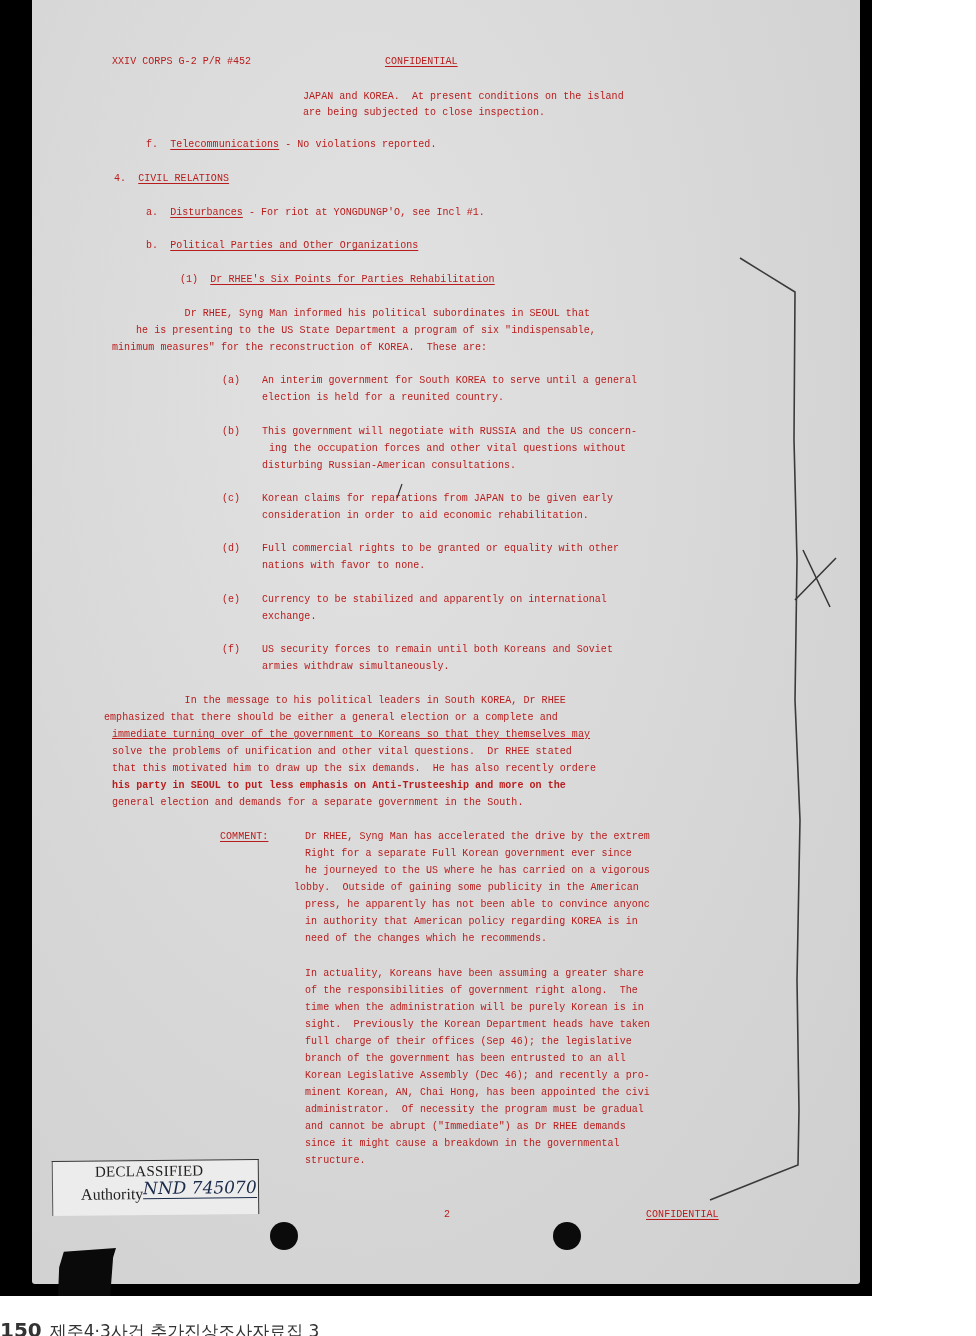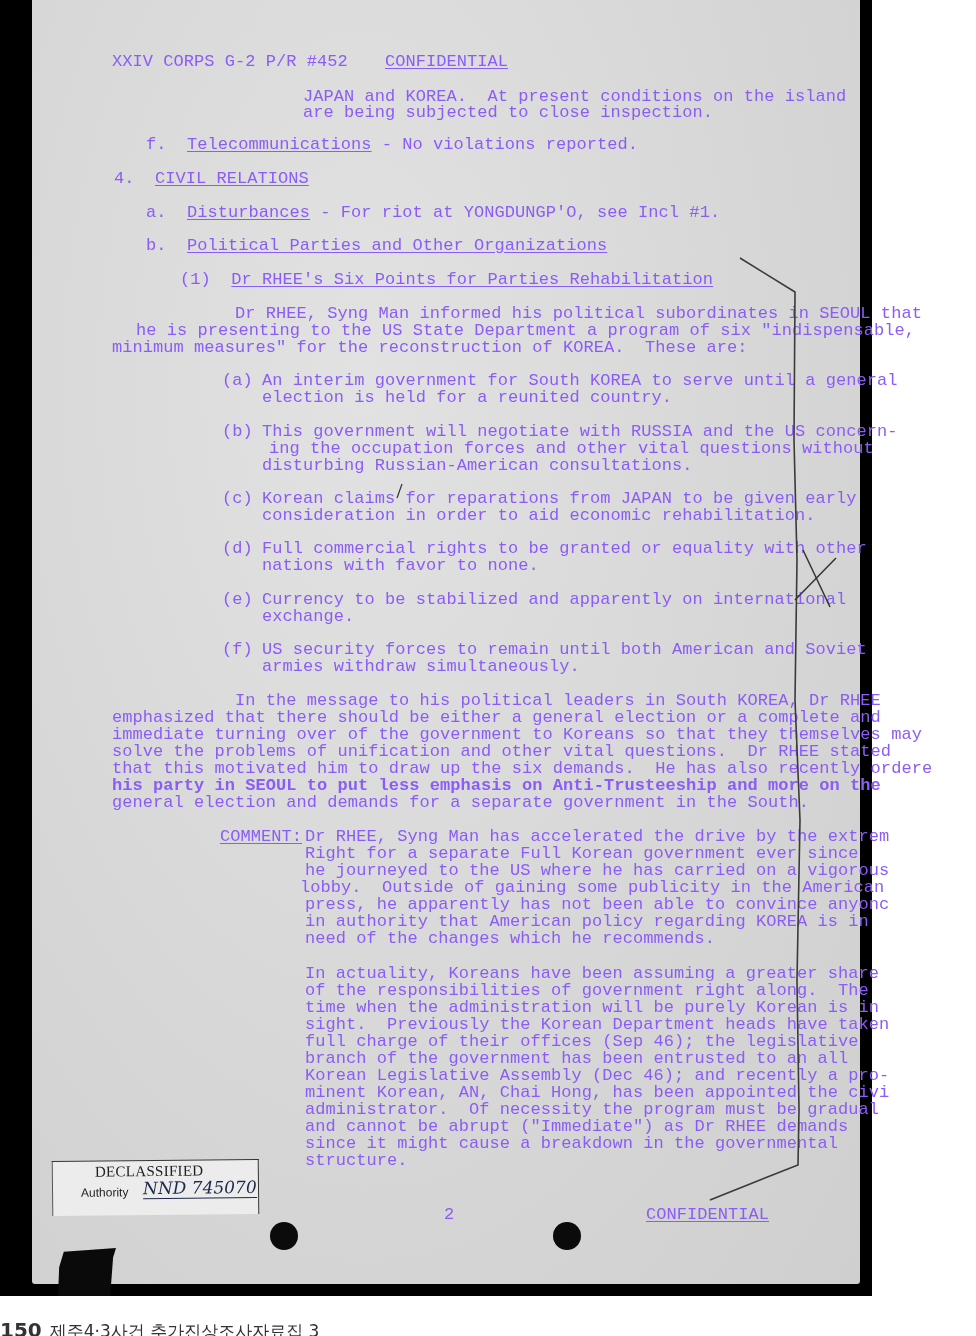--- a/index.html
+++ b/index.html
@@ -9,29 +9,29 @@
   }
   .scan-frame {
     position:absolute; left:0; top:0; width:872px; height:1296px; background:#000;
   }
   .paper {
     position:absolute; left:32px; top:0; width:828px; height:1284px;
     background:#d9d9d9;
     background-image: radial-gradient(ellipse at 40% 30%, #e2e2e2 0%, #d6d6d6 60%, #cfcfcf 100%);
     border-bottom-left-radius:3px; border-bottom-right-radius:3px;
   }
-  .t { position:absolute; color:#8b5cf6; font-size:17px; line-height:17px; white-space:pre; letter-spacing:0.05px; }
+  .t { position:absolute; color:#b91c1c; font-size:10px; line-height:17px; white-space:pre; letter-spacing:0.05px; }
   .u { text-decoration:underline; text-underline-offset:2px; }
   .stamp {
     position:absolute; left:52px; top:1160px; width:205px; height:54px;
     background:#ececec; border:1.5px solid #333; border-bottom:none; border-left:1px solid #555;
     transform:rotate(-0.6deg);
   }
   .stamp .s1 { position:absolute; left:42px; top:2px; font-family:"Liberation Serif", serif; font-size:15px; color:#222; letter-spacing:0.3px; }
-  .stamp .s2 { position:absolute; left:28px; top:24px; font-family:Liberation Sans, sans-serif; font-size:12px; color:#222; }
+  .stamp .s2 { position:absolute; left:28px; top:24px; font-family:Liberation Serif, serif; font-size:16px; color:#222; }
   .stamp .s3 { position:absolute; left:90px; top:17px; font-family:"DejaVu Serif", serif; font-style:italic; font-size:17px; color:#1a2a4a; border-bottom:1px solid #1a2a4a; }
   .hole { position:absolute; width:28px; height:28px; border-radius:50%; background:#0b0b0b; }
   .tab-black { position:absolute; left:58px; top:1248px; width:58px; height:48px; background:#0a0a0a; clip-path:polygon(10% 8%, 100% 0%, 95% 20%, 90% 100%, 0% 100%, 2% 40%); }
   .footer-caption { position:absolute; left:0; top:1318px; font-family:"DejaVu Sans", sans-serif; color:#333; font-size:17px; white-space:nowrap; }
   .footer-caption .pg { font-weight:bold; font-size:20px; margin-right:8px; }
   svg.marks { position:absolute; left:0; top:0; }
 </style>
 </head>
 <body>
 
@@ -73,36 +73,36 @@
 
 <div class="t" style="left:222px;top:540px;">(d)</div>
 <div class="t" style="left:262px;top:540px;">Full commercial rights to be granted or equality with other</div>
 <div class="t" style="left:262px;top:557px;">nations with favor to none.</div>
 
 <div class="t" style="left:222px;top:591px;">(e)</div>
 <div class="t" style="left:262px;top:591px;">Currency to be stabilized and apparently on international</div>
 <div class="t" style="left:262px;top:608px;">exchange.</div>
 
 <div class="t" style="left:222px;top:641px;">(f)</div>
-<div class="t" style="left:262px;top:641px;">US security forces to remain until both American and Soviet</div>
+<div class="t" style="left:262px;top:641px;">US security forces to remain until both Koreans and Soviet</div>
 <div class="t" style="left:262px;top:658px;">armies withdraw simultaneously.</div>
 
 <div class="t" style="left:112px;top:692px;">            In the message to his political leaders in South KOREA, Dr RHEE</div>
-<div class="t" style="left:112px;top:709px;">emphasized that there should be either a general election or a complete and</div>
-<div class="t" style="left:112px;top:726px;">immediate turning over of the government to Koreans so that they themselves may</div>
+<div class="t" style="left:104px;top:709px;">emphasized that there should be either a general election or a complete and</div>
+<div class="t" style="left:112px;top:726px;text-decoration:underline;">immediate turning over of the government to Koreans so that they themselves may</div>
 <div class="t" style="left:112px;top:743px;">solve the problems of unification and other vital questions.  Dr RHEE stated</div>
 <div class="t" style="left:112px;top:760px;">that this motivated him to draw up the six demands.  He has also recently ordere</div>
 <div class="t" style="left:112px;top:777px;font-weight:bold;">his party in SEOUL to put less emphasis on Anti-Trusteeship and more on the</div>
 <div class="t" style="left:112px;top:794px;">general election and demands for a separate government in the South.</div>
 
 <div class="t u" style="left:220px;top:828px;">COMMENT:</div>
 <div class="t" style="left:305px;top:828px;">Dr RHEE, Syng Man has accelerated the drive by the extrem</div>
 <div class="t" style="left:305px;top:845px;">Right for a separate Full Korean government ever since</div>
 <div class="t" style="left:305px;top:862px;">he journeyed to the US where he has carried on a vigorous</div>
-<div class="t" style="left:300px;top:879px;">lobby.  Outside of gaining some publicity in the American</div>
+<div class="t" style="left:294px;top:879px;">lobby.  Outside of gaining some publicity in the American</div>
 <div class="t" style="left:305px;top:896px;">press, he apparently has not been able to convince anyonc</div>
 <div class="t" style="left:305px;top:913px;">in authority that American policy regarding KOREA is in</div>
 <div class="t" style="left:305px;top:930px;">need of the changes which he recommends.</div>
 
 <div class="t" style="left:305px;top:965px;">In actuality, Koreans have been assuming a greater share</div>
 <div class="t" style="left:305px;top:982px;">of the responsibilities of government right along.  The</div>
 <div class="t" style="left:305px;top:999px;">time when the administration will be purely Korean is in</div>
 <div class="t" style="left:305px;top:1016px;">sight.  Previously the Korean Department heads have taken</div>
 <div class="t" style="left:305px;top:1033px;">full charge of their offices (Sep 46); the legislative</div>
 <div class="t" style="left:305px;top:1050px;">branch of the government has been entrusted to an all</div>

